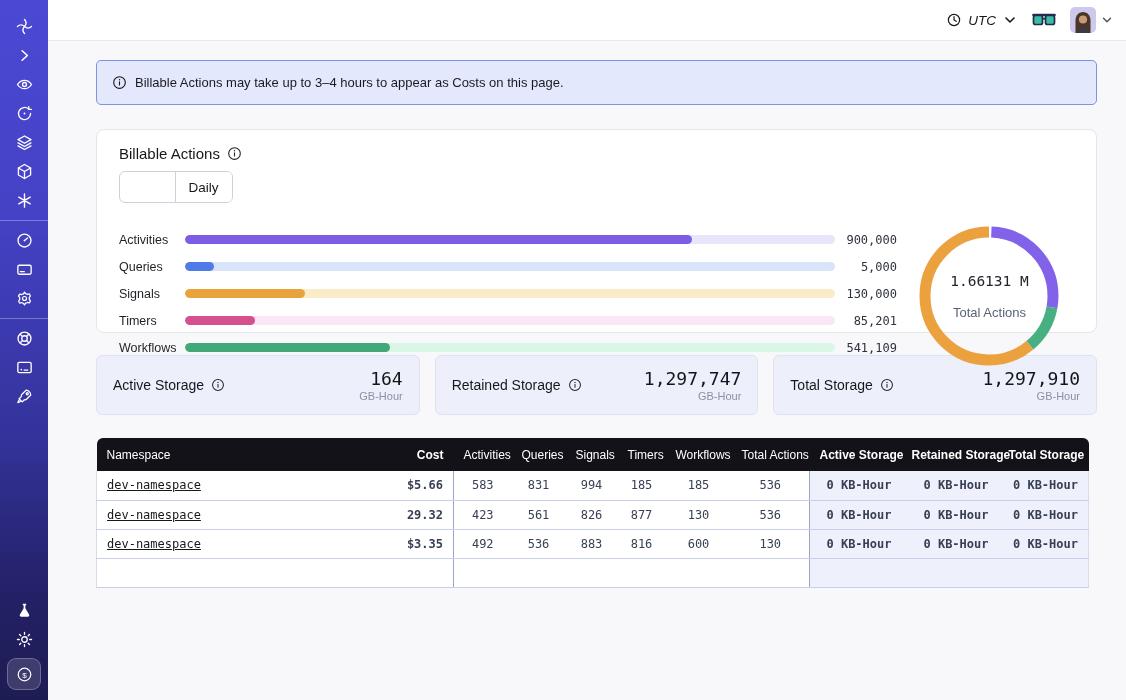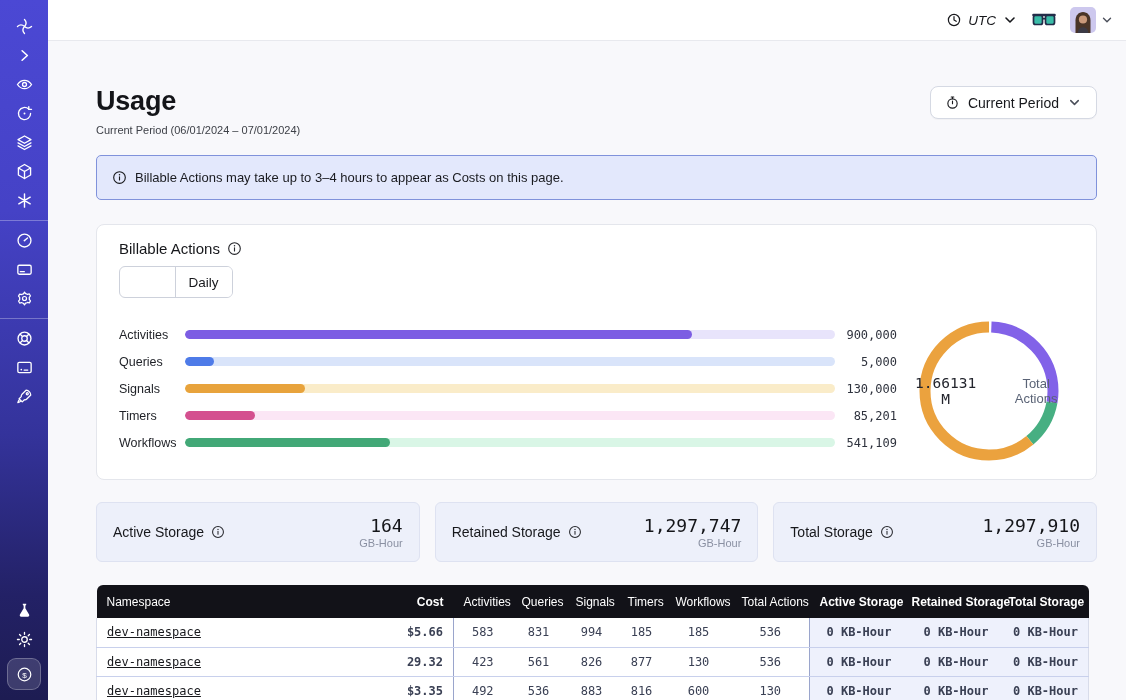--- a/index.html
+++ b/index.html
@@ -36,36 +36,36 @@
   .page-sub { font-size:11px; color:#3E4148; margin-top:7px; }
   .period-btn { height:33px; background:#fff; border:1px solid #D5D9E3; border-radius:8px; display:flex; align-items:center;
     gap:8px; padding:0 14px; font-size:14px; color:#17181C; cursor:pointer; box-shadow:0 1px 1px rgba(20,20,40,.03); }
   .period-btn svg { width:15px; height:15px; }
 
   .banner { margin-top:19px; height:45px; background:#E3E8FC; border:1px solid #8092DB; border-radius:5px;
     display:flex; align-items:center; gap:8px; padding:0 15px; font-size:13px; color:#1A1B20; }
   .banner svg { width:15px; height:15px; flex:0 0 auto; color:#17181C; }
 
   
-  .card { margin-top:24px; background:#fff; border:1px solid #E4E6EC; border-radius:8px; padding:15px 24px 14px 22px; height:256px; }
+  .card { margin-top:24px; background:#fff; border:1px solid #E4E6EC; border-radius:8px; padding:15px 24px 14px 22px; height:204px; }
   .card-title { display:flex; align-items:center; gap:7px; font-size:15px; color:#16171B; }
   .card-title svg { width:15px; height:15px; color:#26272C; cursor:pointer; }
   .seg { display:inline-flex; margin-top:9px; border:1px solid #CPCED8; border:1px solid #CDD1DB; border-radius:6px; overflow:hidden; height:32px; }
   .seg-item { padding:0 13px; display:flex; align-items:center; font-size:13.5px; color:#17181C; background:#fff; cursor:pointer; border-left:1px solid #CDD1DB; }
   .seg-item:first-child { border-left:none; }
   .seg-item.active { background:#8b5cf6;margin-top:36px; }
   .chart-zone { display:flex; margin-top:14px; }
   .bars { flex:1 1 auto; padding-top:5px; }
   .bar-row { display:flex; align-items:center; height:27px; }
   .bar-label { width:66px; flex:0 0 auto; font-size:12.5px; color:#1E2026; }
   .bar-track { flex:1 1 auto; height:9px; border-radius:5px; position:relative; overflow:hidden; }
   .bar-fill { position:absolute; left:0; top:0; bottom:0; border-radius:5px; }
   .bar-val { width:62px; flex:0 0 auto; text-align:right; font-size:12px; color:#2E323D; }
   .donut-wrap { width:165px; flex:0 0 auto; margin-left:10px; position:relative; height:150px; }
-  .donut-center { position:absolute; inset:0; display:flex; flex-direction:row; align-items:center; justify-content:center; gap:16px;text-align:center; }
+  .donut-center { position:absolute; inset:0; display:flex; flex-direction:column; align-items:center; justify-content:center; gap:16px;text-align:center; }
   .donut-val { font-size:14.5px; color:#23252D; }
   .donut-cap { font-size:13px; color:#5A6376; }
 
   
   .stor-row { margin-top:22px; display:flex; gap:15px; }
   .stor-card { flex:1 1 0; height:60px; background:#EDF0FA; border:1px solid #DEE2F1; border-radius:6px;
     display:flex; align-items:center; justify-content:space-between; padding:0 16px; }
   .stor-label { display:flex; align-items:center; gap:7px; font-size:14px; color:#17181C; }
   .stor-label svg { width:14px; height:14px; color:#26272C; cursor:pointer; }
   .stor-right { text-align:right; }
@@ -224,36 +224,20 @@
         </svg>
     </span>
     <svg class="chev" viewBox="0 0 16 16" fill="none" stroke="currentColor" stroke-width="1.6" stroke-linecap="round" stroke-linejoin="round">
         <path d="M4 6l4 4 4-4"></path>
       </svg>
   </div>
 </header>
 
 <main class="main">
 
-  <div class="title-row">
-    <div>
-      <h1 class="page-title">Usage</h1>
-      <div class="page-sub">Current Period (06/01/2024 – 07/01/2024)</div>
-    </div>
-    <button class="period-btn">
-      <svg viewBox="0 0 20 20" fill="none" stroke="currentColor" stroke-width="1.5" stroke-linecap="round">
-          <circle cx="10" cy="11.3" r="6.2"></circle>
-          <path d="M8.3 2.6h3.4M10 2.6v2.2M10 8.2v3.4"></path>
-        </svg>
-      <span>Current Period</span>
-      <svg class="chev" viewBox="0 0 16 16" fill="none" stroke="currentColor" stroke-width="1.6" stroke-linecap="round" stroke-linejoin="round">
-          <path d="M4 6l4 4 4-4"></path>
-        </svg>
-    </button>
-  </div>
 
   <div class="banner">
     <svg viewBox="0 0 16 16" fill="none" stroke="currentColor" stroke-width="1.2">
         <circle cx="8" cy="8" r="6.2"></circle>
         <path d="M8 7.3v3.3" stroke-linecap="round"></path>
         <circle cx="8" cy="5" r=".8" fill="currentColor" stroke="none"></circle>
       </svg>
     <span>Billable Actions may take up to 3–4 hours to appear as Costs on this page.</span>
   </div>
 

